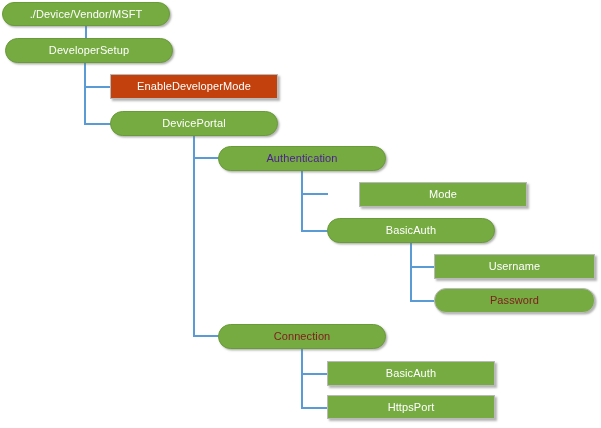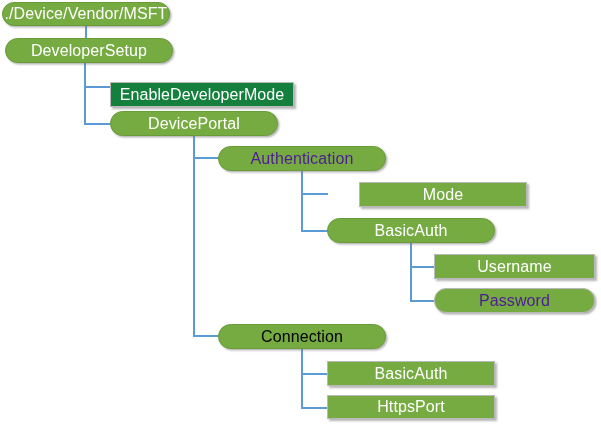--- a/index.html
+++ b/index.html
@@ -25,21 +25,21 @@
     width: 601px;
     height: 428px;
     pointer-events: none;
   }
   .node {
     position: absolute;
     box-sizing: border-box;
     background: #76ab41;
     border: 1px solid #6a9b39;
     color: #ffffff;
-    font-size: 16px;
+    font-size: 11px;
     line-height: 1;
     display: flex;
     align-items: center;
     justify-content: center;
     text-align: center;
     white-space: nowrap;
     letter-spacing: 0.1px;
     box-shadow: 1.5px 1.5px 2px rgba(120,120,120,0.55);
     z-index: 2;
   }
@@ -76,42 +76,42 @@
       </g>
   </svg>
 
   <div id="node-layer">
       <div class="node rounded" style="left: 2px; top: 2px; width: 168px; height: 24px; background: rgb(118, 171, 65); color: rgb(255, 255, 255); border-color: rgb(106, 155, 57); border-radius: 12px;">
         <span class="node-label">./Device/Vendor/MSFT</span>
       </div>
       <div class="node rounded" style="left: 5px; top: 38px; width: 168px; height: 25px; background: rgb(118, 171, 65); color: rgb(255, 255, 255); border-color: rgb(106, 155, 57); border-radius: 12.5px;">
         <span class="node-label">DeveloperSetup</span>
       </div>
-      <div class="node square" style="left: 110px; top: 74px; width: 184px; height: 25px; background: #15803d; color: rgb(255, 255, 255); border-color: rgb(185, 185, 185); margin-top: 8px;">
+      <div class="node square" style="left: 110px; top: 74px; width: 168px; height: 25px; background: #c2410c; color: rgb(255, 255, 255); border-color: rgb(185, 185, 185);">
         <span class="node-label">EnableDeveloperMode</span>
       </div>
       <div class="node rounded" style="left: 110px; top: 111px; width: 168px; height: 25px; background: rgb(118, 171, 65); color: rgb(255, 255, 255); border-color: rgb(106, 155, 57); border-radius: 12.5px; text-align: center;">
         <span class="node-label">DevicePortal</span>
       </div>
       <div class="node rounded" style="left: 218px; top: 146px; width: 168px; height: 25px; background: rgb(118, 171, 65); color: #4c1d95; border-color: rgb(106, 155, 57); border-radius: 12.5px;">
         <span class="node-label">Authentication</span>
       </div>
       <div class="node square" style="left: 327px; top: 182px; width: 168px; height: 25px; background: rgb(118, 171, 65); color: rgb(255, 255, 255); border-color: rgb(185, 185, 185); margin-left: 32px;">
         <span class="node-label">Mode</span>
       </div>
       <div class="node rounded" style="left: 327px; top: 218px; width: 168px; height: 25px; background: rgb(118, 171, 65); color: rgb(255, 255, 255); border-color: rgb(106, 155, 57); border-radius: 12.5px;">
         <span class="node-label">BasicAuth</span>
       </div>
       <div class="node square" style="left: 434px; top: 254px; width: 161px; height: 25px; background: rgb(118, 171, 65); color: rgb(255, 255, 255); border-color: rgb(185, 185, 185);">
         <span class="node-label">Username</span>
       </div>
-      <div class="node square" style="left: 434px; top: 288px; width: 161px; height: 25px; background: rgb(118, 171, 65); color: #4c1d95; border-color: rgb(185, 185, 185); border-radius: 12px;">
+      <div class="node square" style="left: 434px; top: 288px; width: 161px; height: 25px; background: rgb(118, 171, 65); color: #7f1d1d; border-color: rgb(185, 185, 185); border-radius: 12px;">
         <span class="node-label">Password</span>
       </div>
-      <div class="node rounded" style="left: 218px; top: 324px; width: 168px; height: 25px; background: rgb(118, 171, 65); color: #000000; border-color: rgb(106, 155, 57); border-radius: 12.5px;">
+      <div class="node rounded" style="left: 218px; top: 324px; width: 168px; height: 25px; background: rgb(118, 171, 65); color: #7f1d1d; border-color: rgb(106, 155, 57); border-radius: 12.5px;">
         <span class="node-label">Connection</span>
       </div>
       <div class="node square" style="left: 327px; top: 361px; width: 168px; height: 25px; background: rgb(118, 171, 65); color: rgb(255, 255, 255); border-color: rgb(185, 185, 185);">
         <span class="node-label">BasicAuth</span>
       </div>
       <div class="node square" style="left: 327px; top: 395px; width: 168px; height: 24px; background: rgb(118, 171, 65); color: rgb(255, 255, 255); border-color: rgb(185, 185, 185);">
         <span class="node-label">HttpsPort</span>
       </div>
     </div>
 

